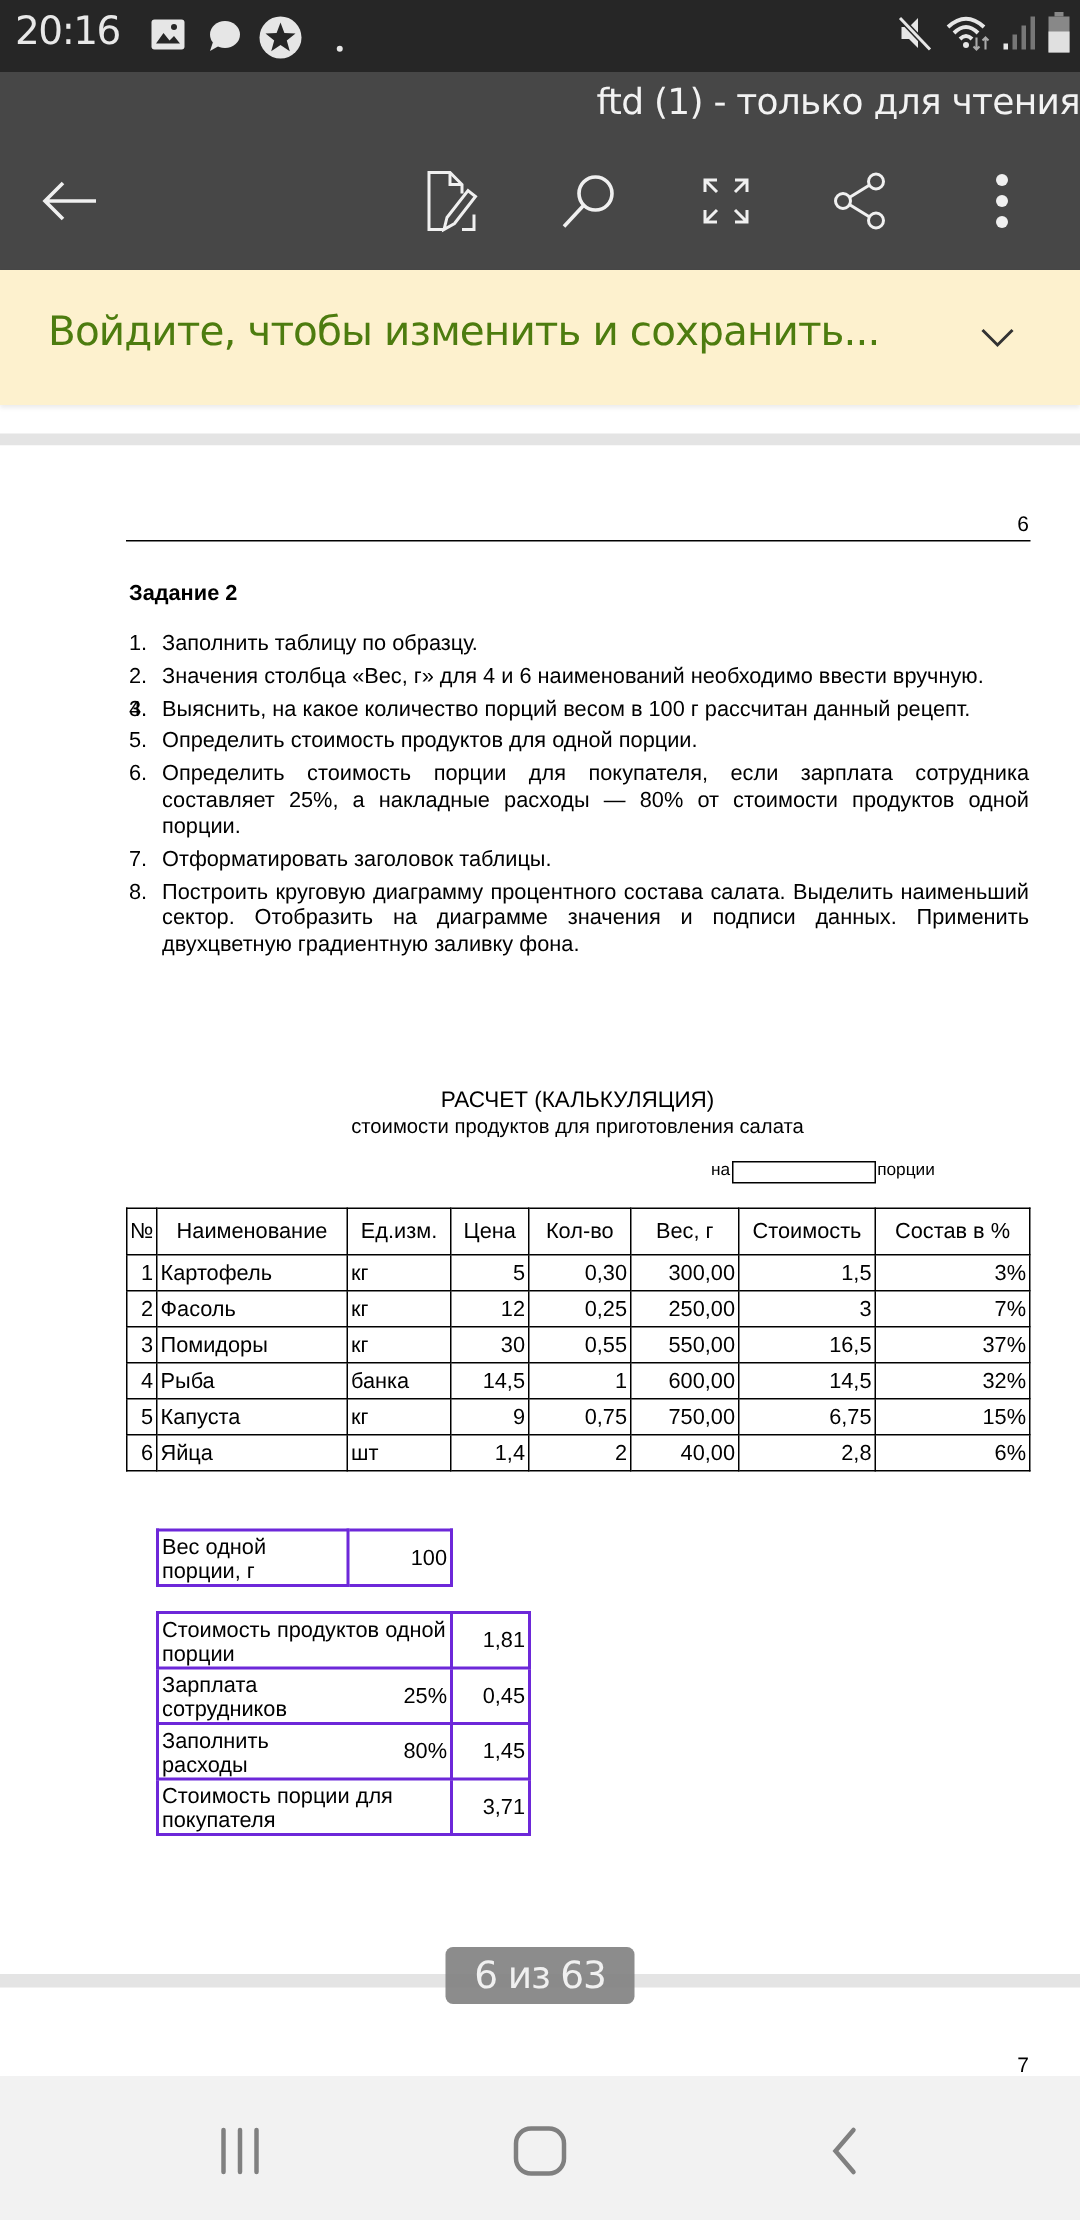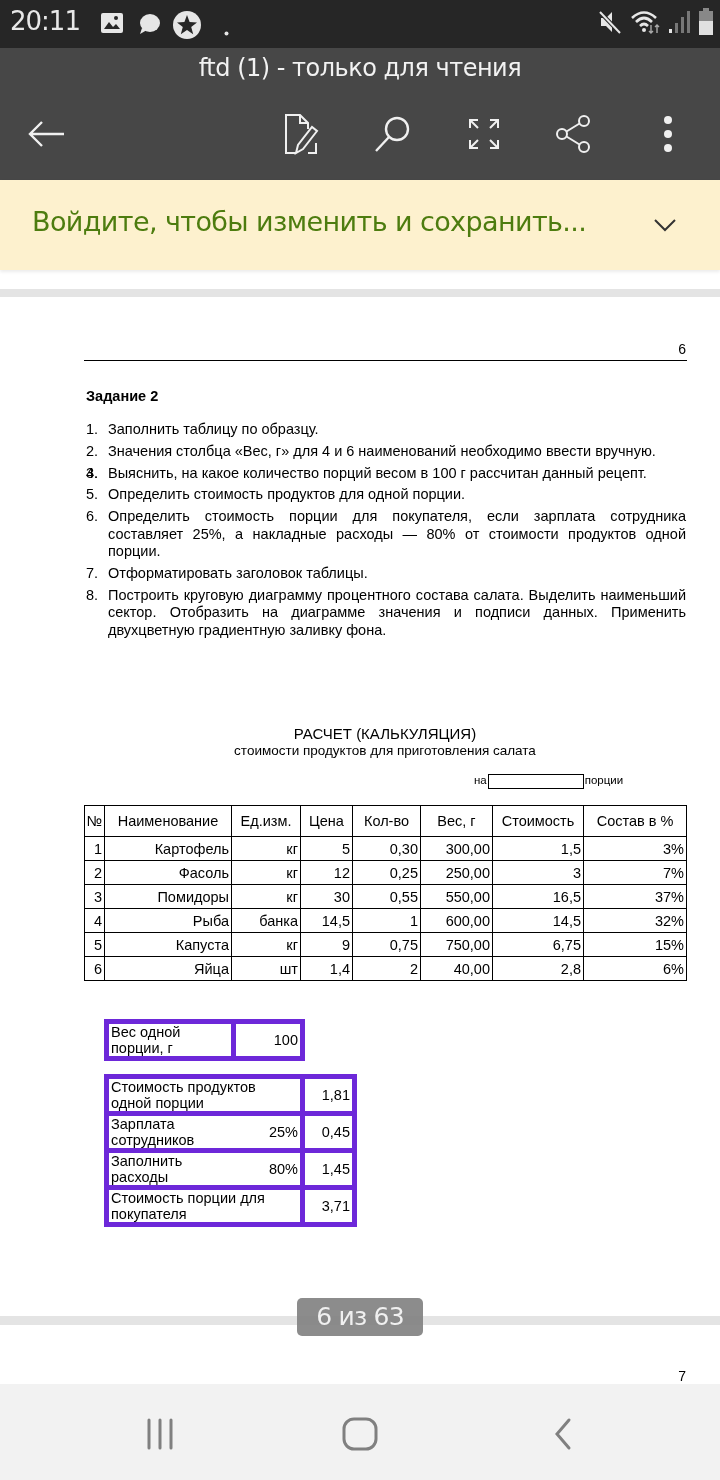--- a/index.html
+++ b/index.html
@@ -7,21 +7,21 @@
   body { position: relative; font-family: "Liberation Sans", sans-serif; color: #000; }
 
   
   .status-bar { position: absolute; left: 0; top: 0; width: 720px; height: 48px; background: #262626; color: #e6e6e6; }
   .status-time { position: absolute; left: 10px; top: 6px; font-family: "DejaVu Sans", sans-serif; font-size: 26px; letter-spacing: -1px; color: #e8e8e8; }
   .sb-icon { position: absolute; top: 12px; }
   .status-right { position: absolute; right: 6px; top: 10px; height: 28px; display: flex; align-items: center; gap: 6px; }
 
   
   .app-bar { position: absolute; left: 0; top: 48px; width: 720px; height: 132px; background: #474747; }
-  .app-title { position: absolute; left: 0; right: 0; top: 6px; text-align: center; color: #f2f2f2; font-family: "DejaVu Sans", sans-serif; font-size: 24px; letter-spacing: -0.5px; }
+  .app-title { position: absolute; left: 0; right: 0; top: 6px; text-align: right; color: #f2f2f2; font-family: "DejaVu Sans", sans-serif; font-size: 24px; letter-spacing: -0.5px; }
   .tb-btn { position: absolute; top: 60px; width: 52px; height: 52px; display: flex; align-items: center; justify-content: center; }
 
   
   .banner { position: absolute; left: 0; top: 180px; width: 720px; height: 90px; background: #fdf1ce; box-shadow: 0 2px 3px rgba(0,0,0,0.08); }
   .banner-text { position: absolute; left: 32px; top: 26px; font-family: "DejaVu Sans", sans-serif; font-size: 27px; color: #4d7c0f; letter-spacing: -0.6px; }
   .banner-chevron { position: absolute; right: 40px; top: 30px; width: 30px; height: 30px; }
 
   
   .doc-gap { position: absolute; left: 0; top: 289px; width: 720px; height: 8px; background: #e4e4e4; }
   .page { position: absolute; left: 0; top: 297px; width: 720px; height: 1020px; background: #fff; }
@@ -34,40 +34,40 @@
 
   .calc-title { position: absolute; left: 0; width: 770px; top: 428px; text-align: center; font-size: 15px; }
   .calc-subtitle { position: absolute; left: 0; width: 770px; top: 446px; text-align: center; font-size: 13.5px; }
   .portions-line { position: absolute; left: 474px; top: 477px; font-size: 11.5px; display: flex; }
   .portions-box { width: 96px; height: 15px; border: 1px solid #000; margin: 0 1px; }
 
   table.main { position: absolute; left: 84px; top: 508px; border-collapse: collapse; font-size: 14.5px; }
   table.main td, table.main th { border: 1px solid #000; height: 24px; padding: 0 2px; font-weight: normal; white-space: nowrap; }
   table.main tr.head td { height: 31px; text-align: center; }
   .r { text-align: right; }
-  .l { text-align: right; }
+  .l { text-align: left; }
   .total-label { font-weight: bold; font-style: italic; }
 
   table.small { position: absolute; left: 104px; border-collapse: collapse; font-size: 14.5px; line-height: 16px; }
-  table.small td { border: 5px solid #6d28d9; padding: 0 2px; vertical-align: bottom; }
+  table.small td { border: 2px solid #6d28d9; padding: 0 2px; vertical-align: bottom; }
 
   
   .sep2 { position: absolute; left: 0; top: 1316px; width: 720px; height: 9px; background: #e4e4e4; }
   .page-counter { position: absolute; left: 297px; top: 1298px; width: 126px; height: 38px; background: rgba(128,128,128,0.9); border-radius: 5px; color: #f0f0f0; text-align: center; font-family: "DejaVu Sans", sans-serif; font-size: 25px; line-height: 38px; letter-spacing: -0.8px; }
   .next-page-num { position: absolute; right: 34px; top: 1368px; font-size: 14px; }
 
   
   .nav-bar { position: absolute; left: 0; top: 1384px; width: 720px; height: 96px; background: #f2f2f2; }
   .nav-btn { position: absolute; top: 28px; width: 50px; height: 44px; display: flex; align-items: center; justify-content: center; }
 </style>
 </head>
 <body>
 
 <div class="status-bar">
-  <span class="status-time">20:11</span>
+  <span class="status-time">20:16</span>
   <span class="sb-icon" style="left:100px">
     <svg width="24" height="22" viewBox="0 0 24 22">
         <rect x="1" y="1" width="22" height="20" rx="2" fill="#e6e6e6"></rect>
         <path d="M4 17 L9 10 L13 15 L16 12 L20 17 Z" fill="#262626"></path>
         <circle cx="16" cy="6" r="2" fill="#262626"></circle>
       </svg>
   </span>
   <span class="sb-icon" style="left:138px">
     <svg width="24" height="24" viewBox="0 0 24 24">
         <ellipse cx="12" cy="11" rx="10" ry="9" fill="#e6e6e6"></ellipse>

